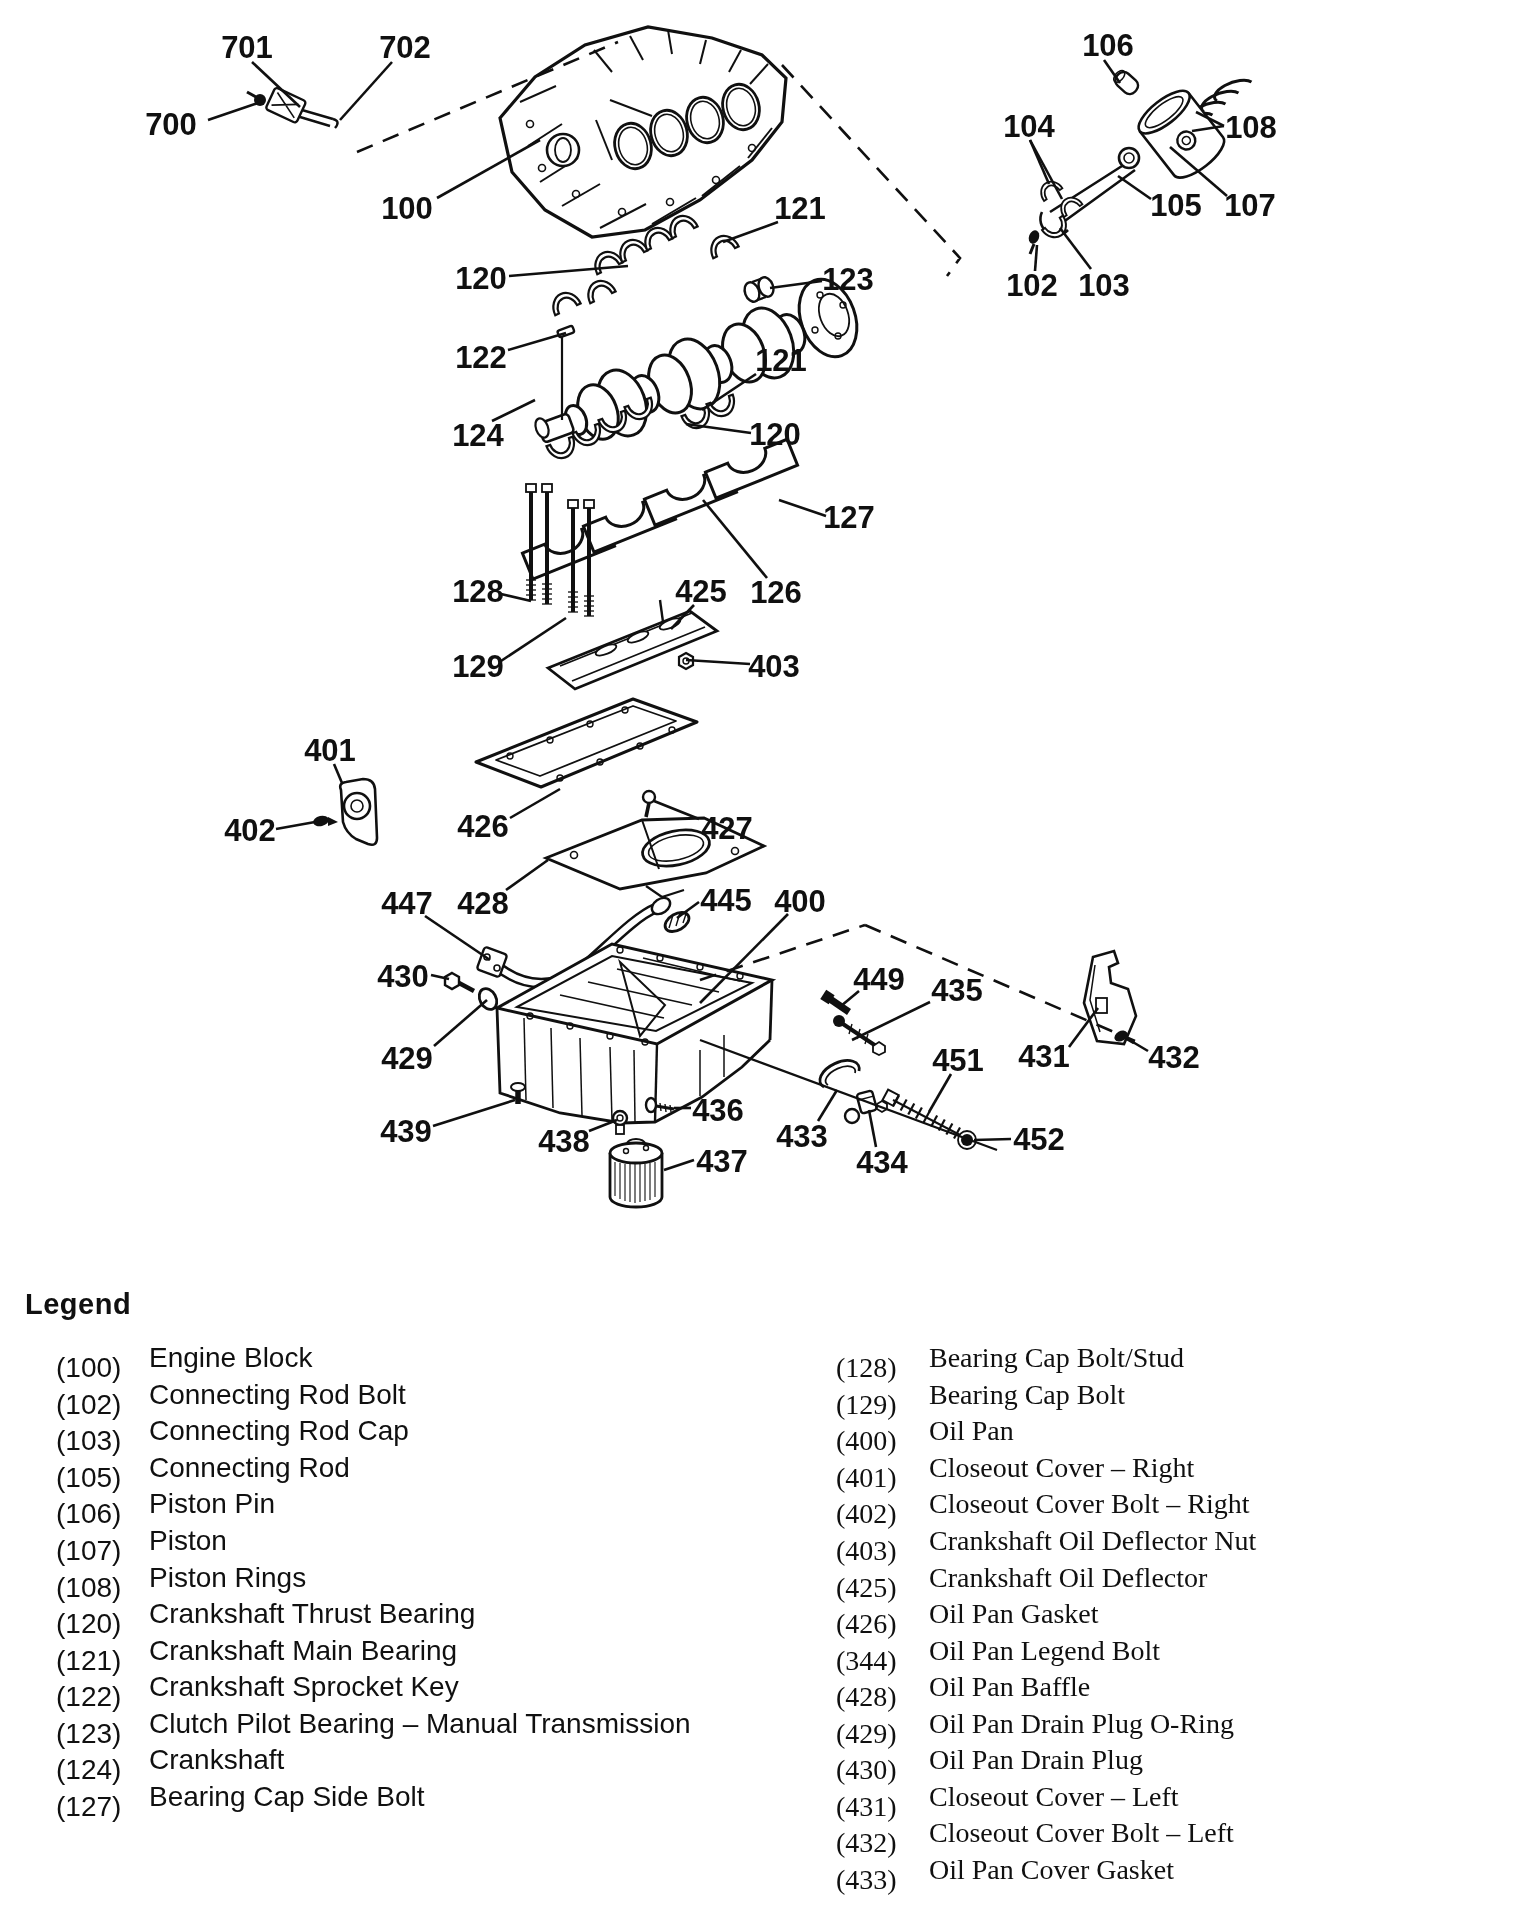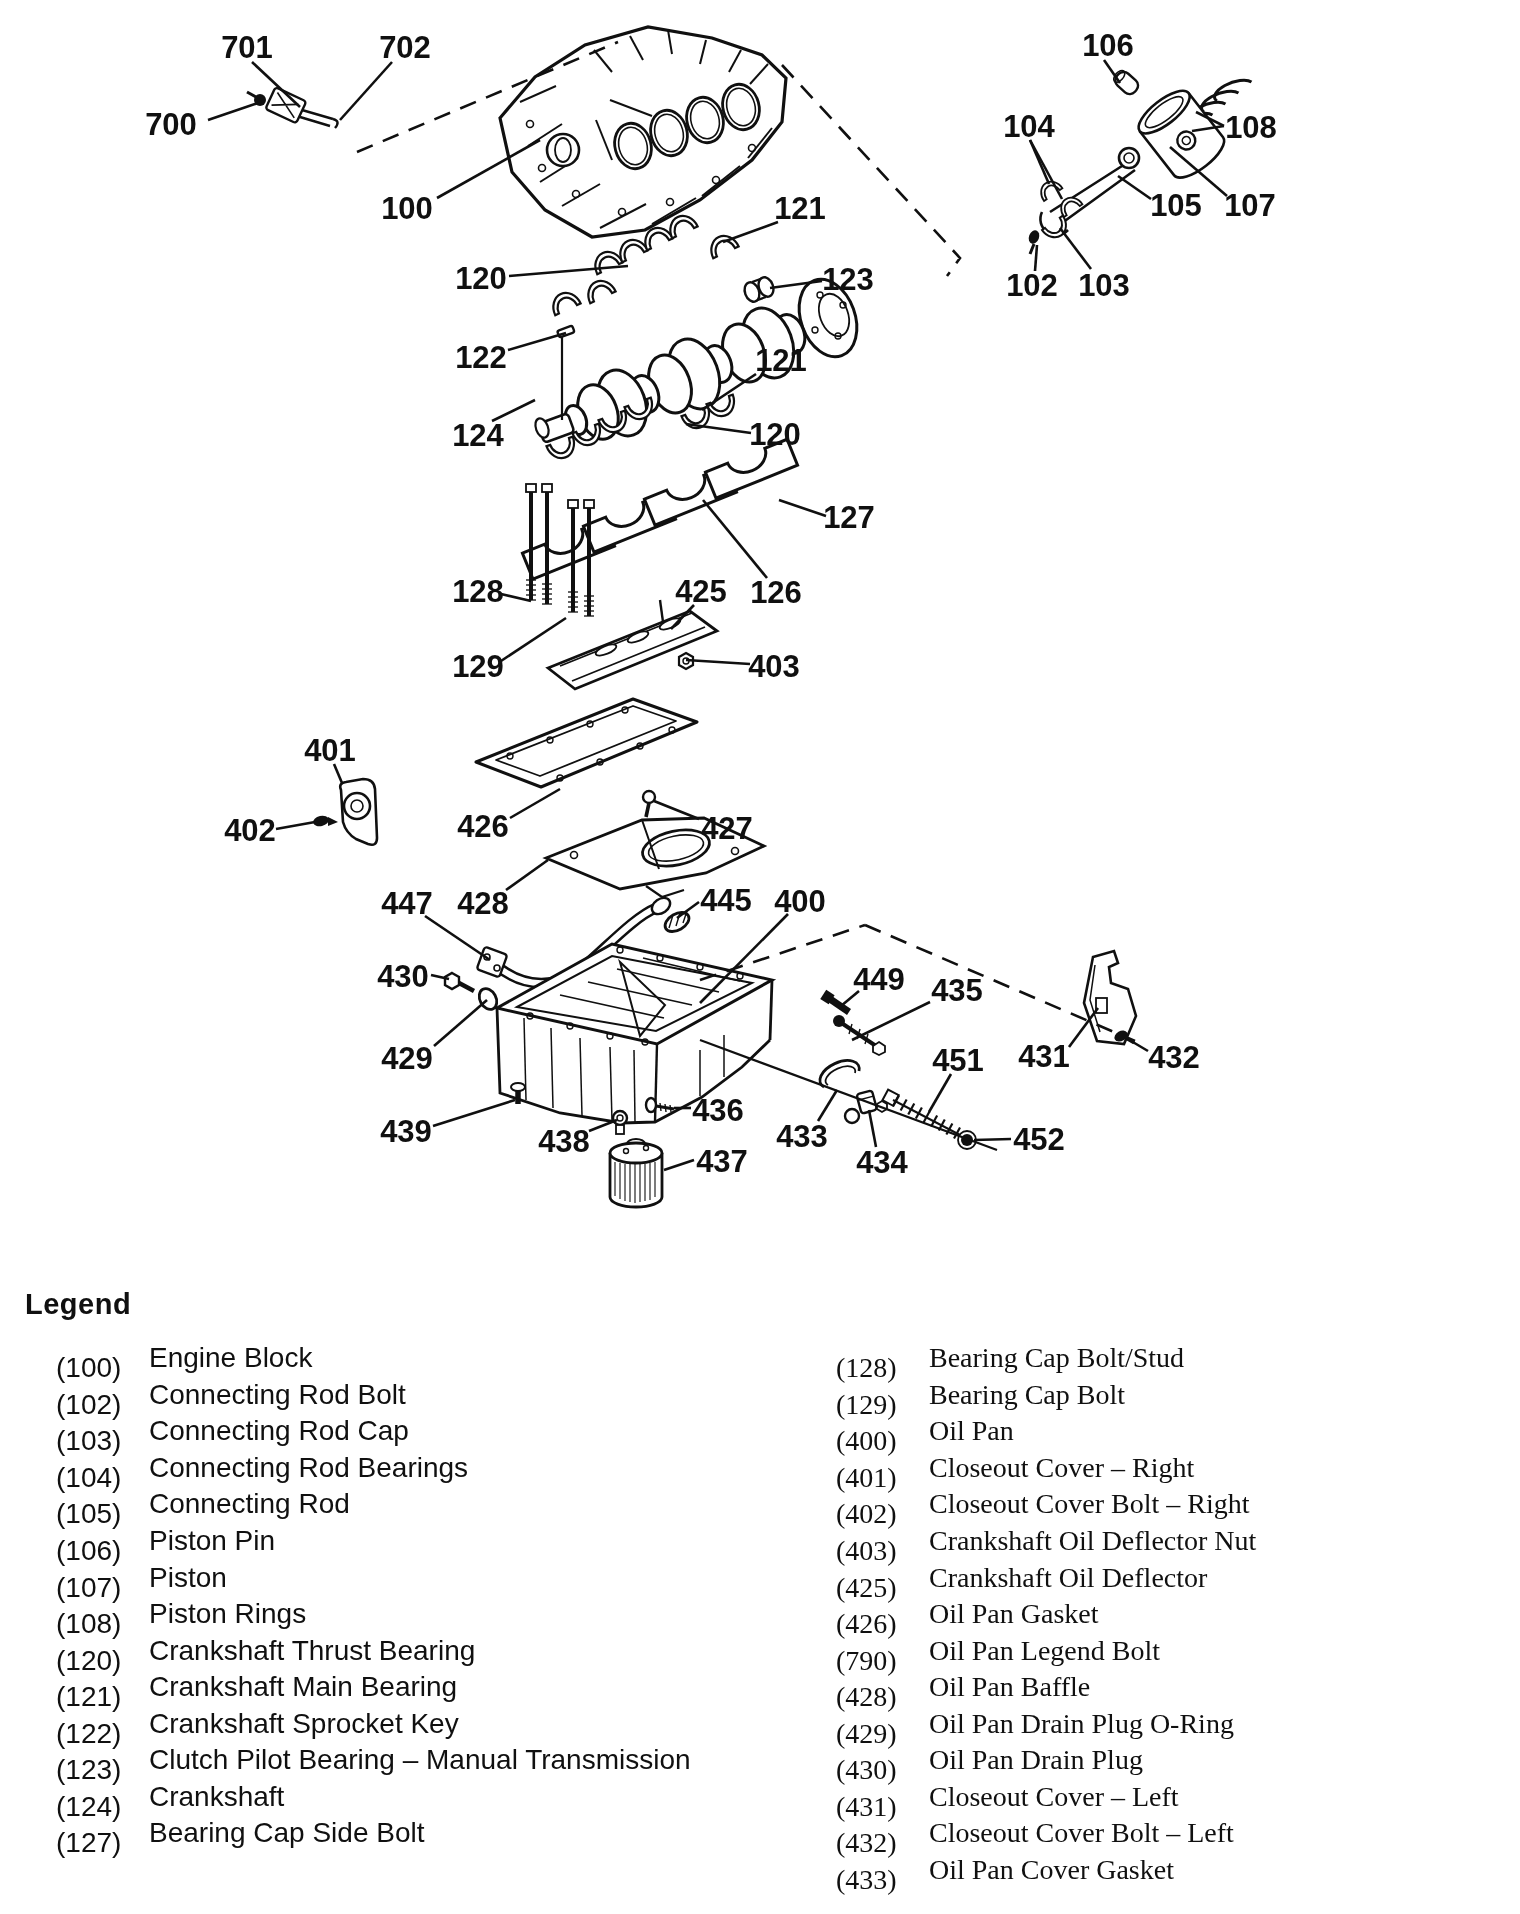--- a/index.html
+++ b/index.html
@@ -528,24 +528,20 @@
     </div>
     <div class="legend-row">
       <span class="legend-num">(102)</span>
       <span class="legend-label">Connecting Rod Bolt</span>
     </div>
     <div class="legend-row">
       <span class="legend-num">(103)</span>
       <span class="legend-label">Connecting Rod Cap</span>
     </div>
     <div class="legend-row">
-      <span class="legend-num">(104)</span>
-      <span class="legend-label">Connecting Rod Bearings</span>
-    </div>
-    <div class="legend-row">
       <span class="legend-num">(105)</span>
       <span class="legend-label">Connecting Rod</span>
     </div>
     <div class="legend-row">
       <span class="legend-num">(106)</span>
       <span class="legend-label">Piston Pin</span>
     </div>
     <div class="legend-row">
       <span class="legend-num">(107)</span>
       <span class="legend-label">Piston</span>
@@ -606,21 +602,21 @@
     </div>
     <div class="legend-row">
       <span class="legend-num">(425)</span>
       <span class="legend-label">Crankshaft Oil Deflector</span>
     </div>
     <div class="legend-row">
       <span class="legend-num">(426)</span>
       <span class="legend-label">Oil Pan Gasket</span>
     </div>
     <div class="legend-row">
-      <span class="legend-num">(790)</span>
+      <span class="legend-num">(344)</span>
       <span class="legend-label">Oil Pan Legend Bolt</span>
     </div>
     <div class="legend-row">
       <span class="legend-num">(428)</span>
       <span class="legend-label">Oil Pan Baffle</span>
     </div>
     <div class="legend-row">
       <span class="legend-num">(429)</span>
       <span class="legend-label">Oil Pan Drain Plug O-Ring</span>
     </div>

